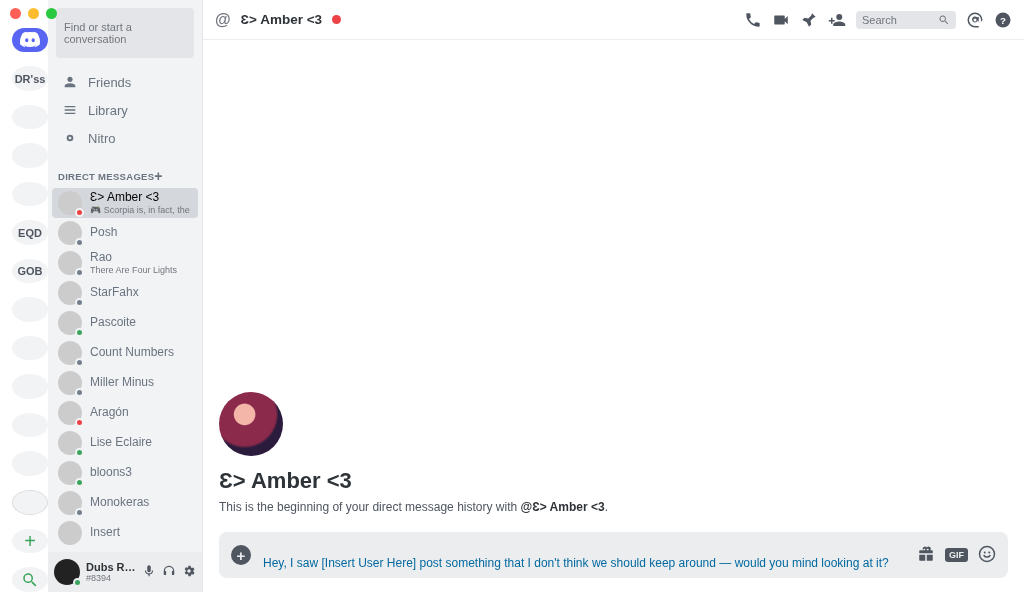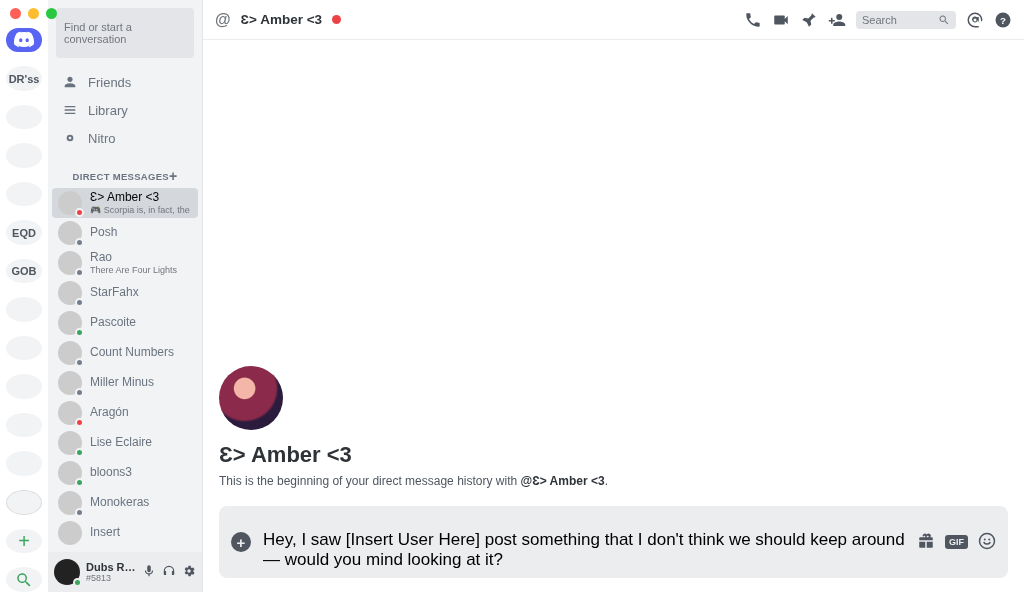--- a/index.html
+++ b/index.html
@@ -6,35 +6,35 @@
 body { font-family: -apple-system, "Helvetica Neue", Arial, sans-serif; font-size: 14px; color: #2e3338; background: #fff; width: 1024px; height: 592px; overflow: hidden; position: relative; }
 
 
 .traffic { position: absolute; top: 8px; left: 10px; display: flex; gap: 7px; z-index: 50; }
 .traffic span { width: 11px; height: 11px; border-radius: 50%; display: block; }
 .tl-close { background: #ff5f57; } .tl-min { background: #febc2e; } .tl-max { background: #28c840; }
 
 .app { display: flex; height: 100%; }
 
 
-.rail { width: 48px; background: #fff; display: flex; flex-direction: column; align-items: center; padding-top: 28px; gap: 14px; }
+.rail { width: 48px; background: #fff; display: flex; flex-direction: column; align-items: flex-end; padding-top: 28px; gap: 14px; }
 .rail .pill, .rail .srv { width: 36px; height: 36px; border-radius: 50%; display: flex; align-items: center; justify-content: center; font-size: 11px; font-weight: 600; color: #4f5660; background: #f2f3f5; position: relative; }
 .rail .home { background: #5865f2; border-radius: 14px; color: #fff; }
 .rail .home svg { width: 22px; height: 22px; fill: #fff; }
 .rail .add { color: #3ba55d; font-size: 20px; font-weight: 400; }
 .rail .search { color: #3ba55d; }
 
 
 .sidebar { width: 155px; background: #f2f3f5; display: flex; flex-direction: column; border-right: 1px solid #e3e5e8; }
 .search-box { margin: 8px 8px 4px 8px; background: #e3e5e8; border-radius: 4px; padding: 13px 8px; font-size: 11px; color: #72767d; }
 .nav-items { padding: 6px 6px; }
 .nav-i { display: flex; align-items: center; gap: 10px; padding: 6px 8px; border-radius: 4px; color: #6a7480; font-size: 13px; }
 .nav-i .ic { width: 16px; height: 16px; display: flex; align-items: center; justify-content: center; }
 .nav-i .ic svg { width: 16px; height: 16px; fill: #6a7480; }
-.dm-head { display: flex; justify-content: center; align-items: center; padding: 10px 10px 4px 10px; font-size: 9.5px; font-weight: 700; letter-spacing: .3px; color: #6a7480; text-transform: uppercase; }
+.dm-head { display: flex; justify-content: flex-start; align-items: center; padding: 10px 10px 4px 10px; font-size: 9.5px; font-weight: 700; letter-spacing: .3px; color: #6a7480; text-transform: uppercase; }
 .dm-head .plus { font-size: 14px; cursor: pointer; }
 .dm-list { overflow-y: auto; flex: 1; padding: 0 4px; }
 .dm { display: flex; align-items: center; gap: 8px; padding: 3px 6px; border-radius: 4px; color: #6a7480; font-size: 12px; line-height: 1.15; }
 .dm.selected { background: #d4d7dc; color: #060607; }
 .dm .av { width: 24px; height: 24px; border-radius: 50%; background: #ccc; flex-shrink: 0; position: relative; }
 .dm .av .status { position: absolute; right: -2px; bottom: -2px; width: 9px; height: 9px; border-radius: 50%; border: 2px solid #f2f3f5; }
 .st-online { background: #3ba55d; } .st-offline { background: #747f8d; } .st-dnd { background: #ed4245; }
 .dm .info { overflow: hidden; }
 .dm .name { font-weight: 500; white-space: nowrap; overflow: hidden; text-overflow: ellipsis; }
 .dm .sub { font-size: 9px; color: #72767d; white-space: nowrap; overflow: hidden; text-overflow: ellipsis; display: flex; align-items: center; gap: 2px; }
@@ -63,21 +63,21 @@
 
 .content { flex: 1; display: flex; flex-direction: column; justify-content: flex-end; padding: 0 16px 0 16px; position: relative; }
 .welcome { padding-bottom: 10px; }
 .welcome .bigav { width: 64px; height: 64px; border-radius: 50%; background: radial-gradient(circle at 40% 35%, #f4b6a8 0 18%, #8b2a4a 20% 55%, #2b1b3d 60% 100%); margin-bottom: 12px; }
 .welcome h1 { font-size: 22px; font-weight: 800; margin-bottom: 6px; }
 .welcome p { font-size: 12px; color: #4f5660; }
 .welcome p b { font-weight: 700; color: #2e3338; text-align: right; }
 
 .composer { display: flex; align-items: center; background: #ebedef; border-radius: 8px; margin: 8px 0 14px 0; padding: 8px 12px; gap: 12px; }
 .composer .plus { width: 20px; height: 20px; border-radius: 50%; background: #4f5660; color: #ebedef; display: flex; align-items: center; justify-content: center; font-size: 15px; font-weight: 700; }
-.composer .msg { flex: 1; font-size: 17px; color: #000000; margin-top: 16px; }
+.composer .msg { flex: 1; font-size: 12px; color: #0369a1; margin-top: 16px; }
 .composer .ric { display: flex; gap: 10px; align-items: center; color: #4f5660; }
 .composer .ric svg { width: 18px; height: 18px; fill: #4f5660; }
 .composer .gif { background: #4f5660; color: #ebedef; font-size: 9px; font-weight: 800; padding: 2px 4px; border-radius: 3px; }
 
 
 .av-c0 { background: linear-gradient(135deg,#8b2a4a,#2b1b3d); }
 .av-c1 { background: #3b3b3b; }
 .av-c2 { background: linear-gradient(135deg,#c94f7c,#5d2a6e); }
 .av-c3 { background: #f7d9e3; }
 .av-c4 { background: linear-gradient(135deg,#2a6e3f,#7ed957); }
@@ -256,21 +256,21 @@
             <div class="name">Insert</div>
           </div>
         </div>
       </div>
     <div class="userpanel">
       <div class="av">
           <span class="status"></span>
         </div>
       <div class="uinfo">
         <div class="uname">Dubs Rewat...</div>
-        <div class="utag">#5813</div>
+        <div class="utag">#8394</div>
       </div>
       <div class="icons">
         <span><svg viewBox="0 0 24 24">
               <path d="M12 14a3 3 0 003-3V5a3 3 0 00-6 0v6a3 3 0 003 3zm5-3a5 5 0 01-10 0H5a7 7 0 006 6.9V21h2v-3.1A7 7 0 0019 11h-2z"></path>
             </svg></span>
         <span><svg viewBox="0 0 24 24">
               <path d="M12 3a9 9 0 00-9 9v5a2 2 0 002 2h2v-7H5v0a7 7 0 0114 0v0h-2v7h2a2 2 0 002-2v-5a9 9 0 00-9-9z"></path>
             </svg></span>
         <span><svg viewBox="0 0 24 24">
               <path d="M19.4 13a7.5 7.5 0 000-2l2-1.6-2-3.4-2.4 1a7.4 7.4 0 00-1.7-1L15 3h-4l-.3 2.6a7.4 7.4 0 00-1.7 1l-2.4-1-2 3.4L6.6 11a7.5 7.5 0 000 2l-2 1.6 2 3.4 2.4-1a7.4 7.4 0 001.7 1L11 21h4l.3-2.6a7.4 7.4 0 001.7-1l2.4 1 2-3.4zM12 15a3 3 0 110-6 3 3 0 010 6z"></path>

